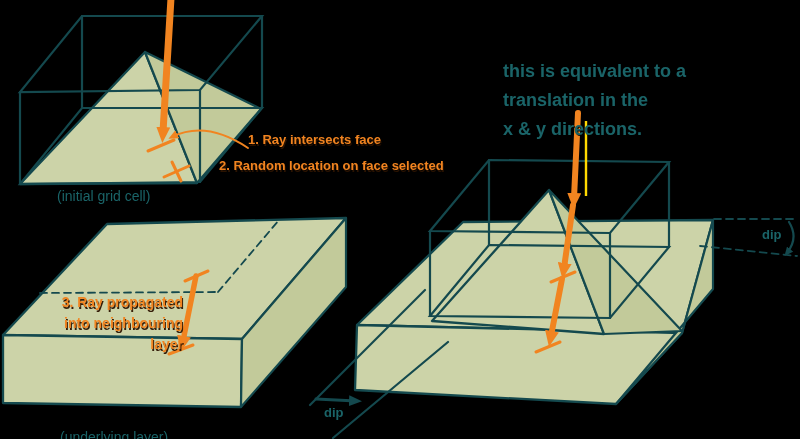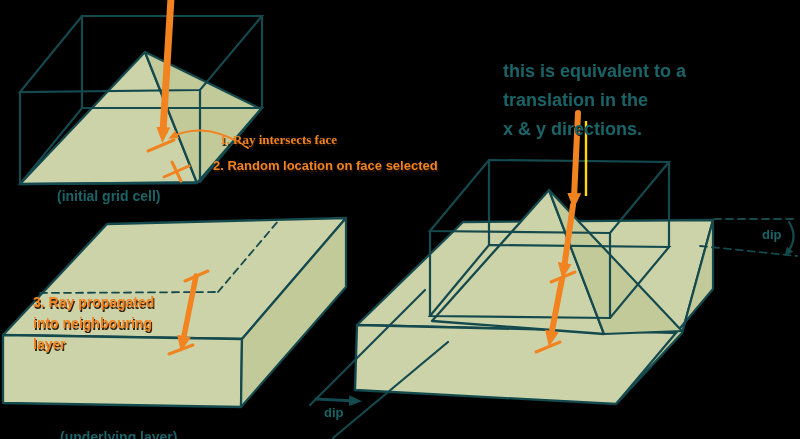--- a/index.html
+++ b/index.html
@@ -16,22 +16,22 @@
   .dash{stroke-dasharray:7,5;stroke-width:1.8;}
   .sageface{fill:var(--sage);stroke:var(--teal);stroke-width:2.3;stroke-linejoin:round;}
   .sageface2{fill:var(--sage2);stroke:var(--teal);stroke-width:2.2;stroke-linejoin:round;}
   .ray{stroke:var(--orange);fill:none;stroke-linecap:round;}
   .yellowline{stroke:var(--yellow);stroke-width:2.4;fill:none;}
   .mo{fill:var(--orange);} .mt{fill:var(--teal);}
   
   .t{position:absolute;white-space:nowrap;}
   .oann{color:var(--orange);font-weight:700;font-size:13px;
         text-shadow:1px 1.5px 0 rgba(45,20,0,.95);}
-  .oann-big{font-size:14px;line-height:1.5;white-space:normal;text-align:left;}
-  .caption{color:var(--tealtext);font-weight:700;font-size:14px;
+  .oann-big{font-size:14px;line-height:1.5;white-space:normal;text-align:right;}
+  .caption{color:var(--tealtext);font-weight:400;font-size:14px;
            text-shadow:1px 1px 0 rgba(0,0,0,.9);}
   .note{color:var(--tealtext);font-weight:600;font-size:18px;line-height:1.6;
         white-space:pre-line;text-shadow:1px 1px 0 rgba(0,0,0,.9);}
   .dip{color:var(--tealtext);font-weight:600;font-size:13px;
        text-shadow:1px 1px 0 rgba(0,0,0,.9);}
 </style>
 </head>
 <body>
 
 <div id="stage">
@@ -123,22 +123,22 @@
       </g>
 
       <g>
         <line class="tl" x1="425" y1="290" x2="310" y2="405"></line>
         <line class="tl" x1="448" y1="342" x2="333" y2="438"></line>
         <line class="tl3" x1="316" y1="399" x2="356" y2="401" marker-end="url(#aTl)"></line>
       </g>
     </g>
   </svg>
 
-  <div class="t oann" style="left:220px;top:132px;font-family:Liberation Serif, serif;">1. Ray intersects face</div>
-  <div class="t oann" style="left:213px;top:158px;">2. Random location on face selected</div>
+  <div class="t oann" style="left:248px;top:132px;">1. Ray intersects face</div>
+  <div class="t oann" style="left:219px;top:158px;">2. Random location on face selected</div>
   <div class="t caption" style="left:57px;top:188px;">(initial grid cell)</div>
 
   <div class="t oann oann-big" style="left:33px;top:292px;width:150px;">3. Ray propagated into neighbouring layer</div>
   <div class="t caption" style="left:60px;top:408px;margin-top:21px;">(underlying layer)</div>
 
   <div class="t note" style="left:503px;top:57px;">this is equivalent to a
 translation in the
 x &amp; y directions.</div>
   <div class="t dip" style="left:762px;top:227px;">dip</div>
   <div class="t dip" style="left:324px;top:405px;">dip</div>

